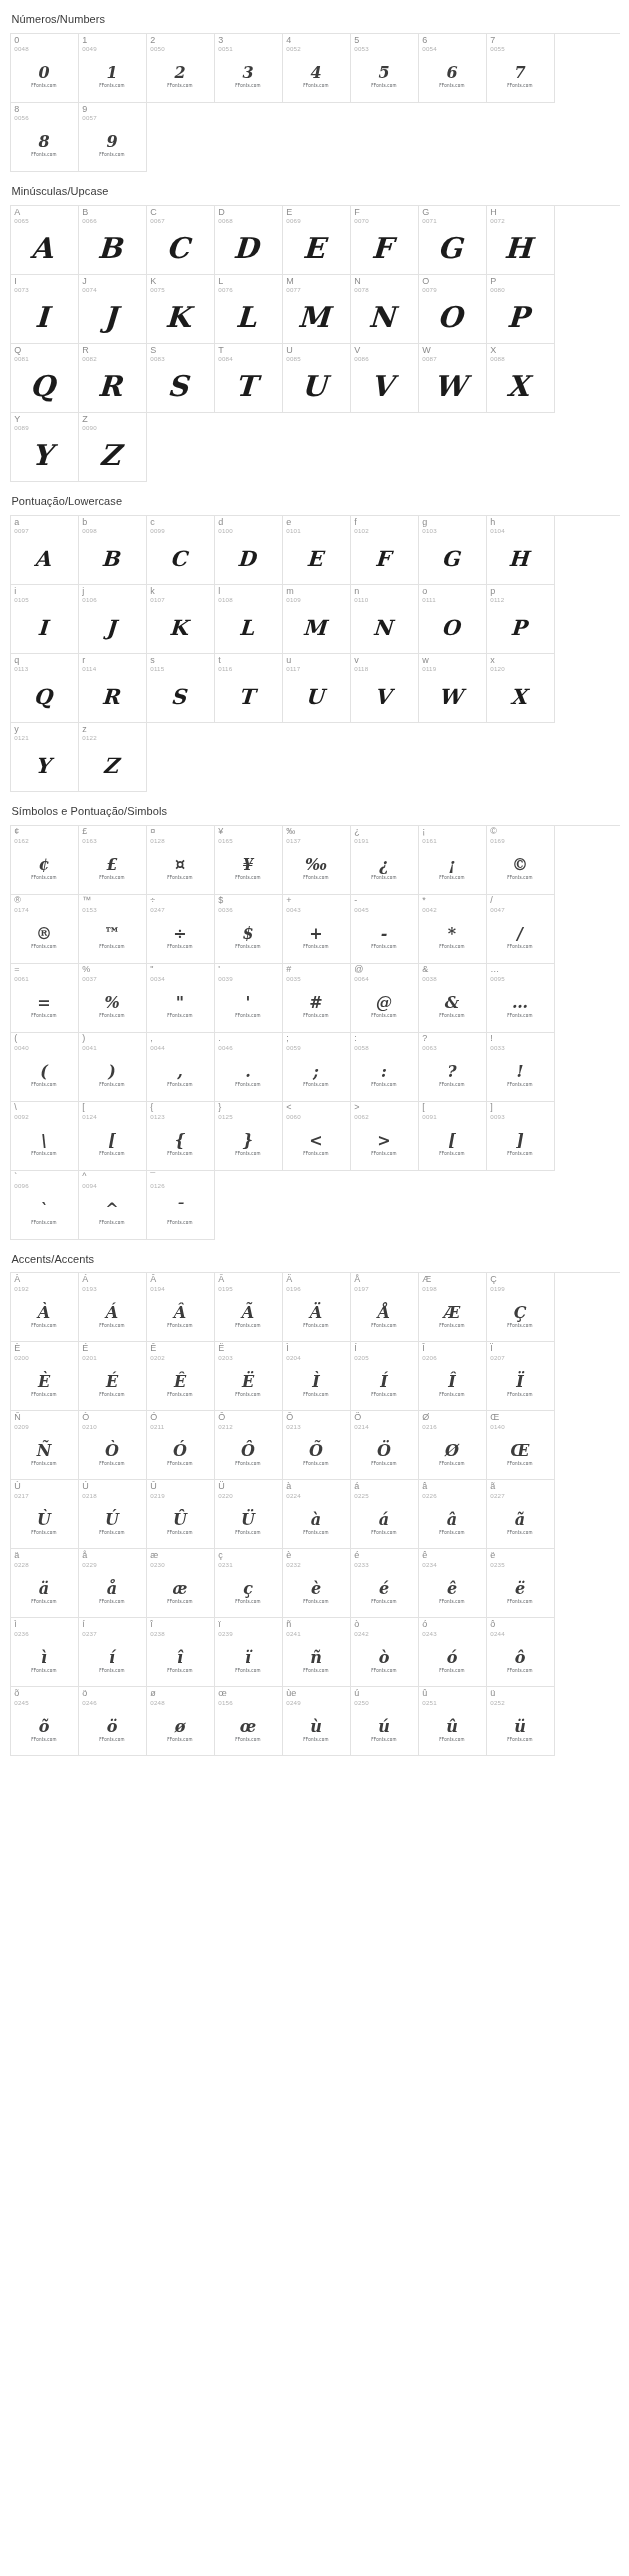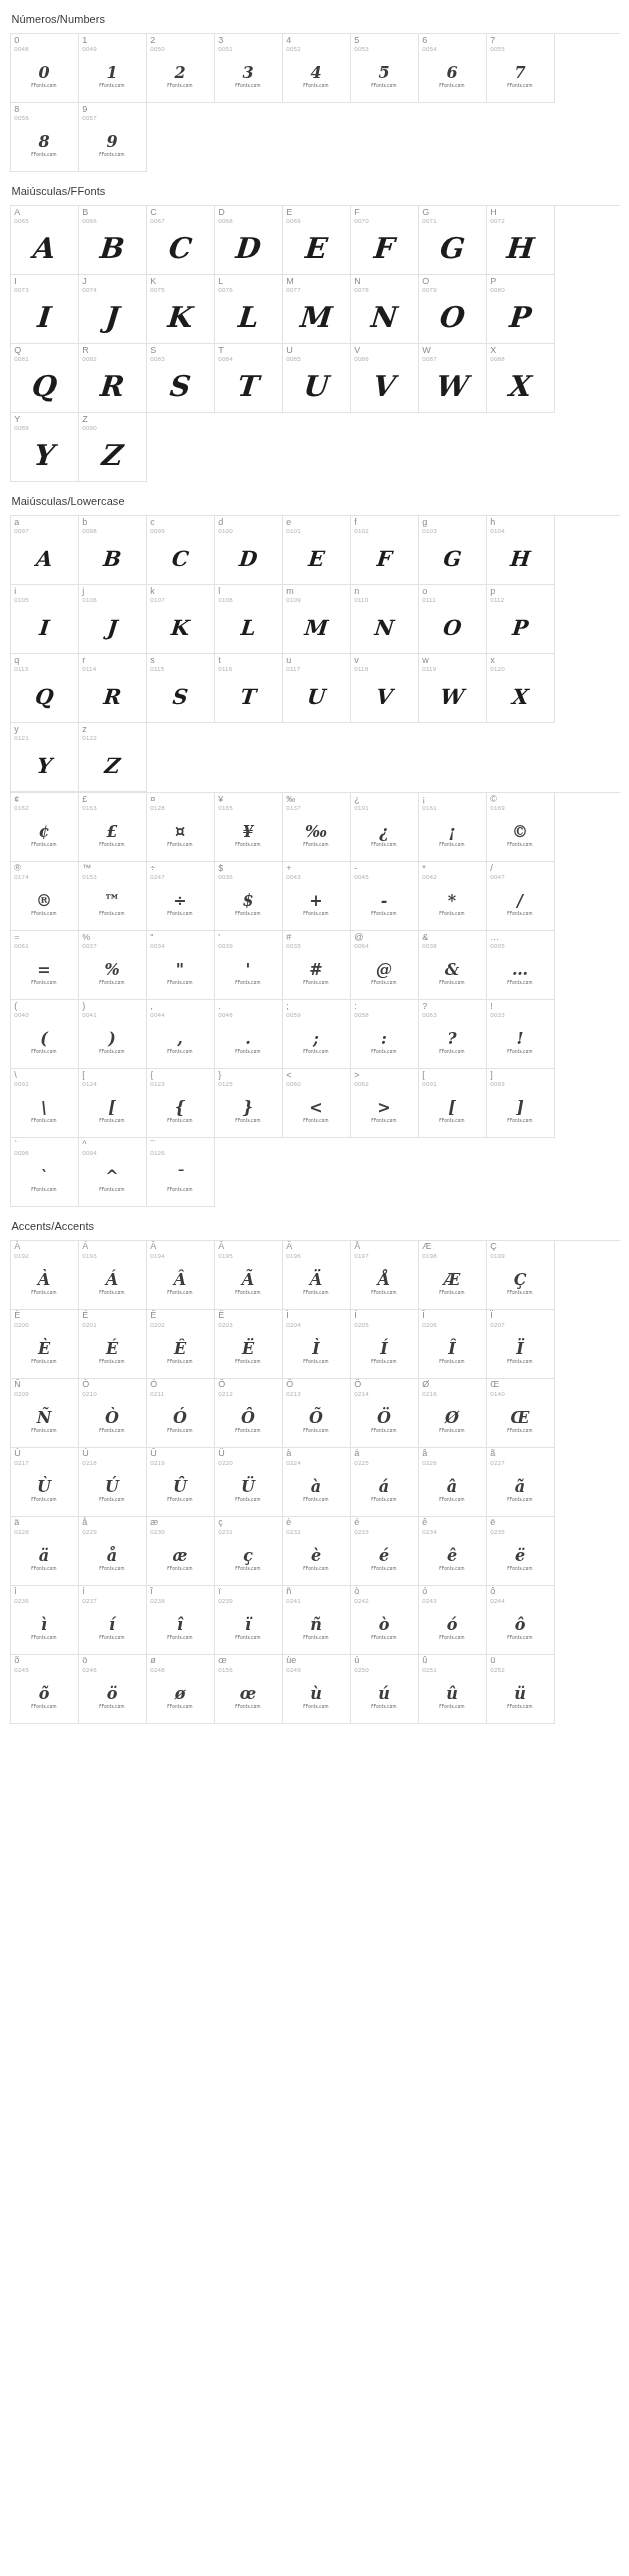--- a/index.html
+++ b/index.html
@@ -188,21 +188,21 @@
         </div>
         <div class="cell">
           <div class="char">9</div>
           <div class="code">0057</div>
           <div class="wm">
             <div class="mark">9</div>
             <div class="wmtext">FFonts.com</div>
           </div>
         </div>
       </div>
-      <div class="section-title">Maiúsculas/FFonts</div>
+      <div class="section-title">Minúsculas/Upcase</div>
       <div class="grid">
         <div class="cell">
           <div class="char">A</div>
           <div class="code">0065</div>
           <div class="glyph">A</div>
         </div>
         <div class="cell">
           <div class="char">B</div>
           <div class="code">0066</div>
           <div class="glyph">B</div>
@@ -321,21 +321,21 @@
           <div class="char">Y</div>
           <div class="code">0089</div>
           <div class="glyph">Y</div>
         </div>
         <div class="cell">
           <div class="char">Z</div>
           <div class="code">0090</div>
           <div class="glyph">Z</div>
         </div>
       </div>
-      <div class="section-title">Maiúsculas/Lowercase</div>
+      <div class="section-title">Pontuação/Lowercase</div>
       <div class="grid">
         <div class="cell">
           <div class="char">a</div>
           <div class="code">0097</div>
           <div class="glyph small">A</div>
         </div>
         <div class="cell">
           <div class="char">b</div>
           <div class="code">0098</div>
           <div class="glyph small">B</div>
@@ -454,20 +454,21 @@
           <div class="char">y</div>
           <div class="code">0121</div>
           <div class="glyph small">Y</div>
         </div>
         <div class="cell">
           <div class="char">z</div>
           <div class="code">0122</div>
           <div class="glyph small">Z</div>
         </div>
       </div>
+      <div class="section-title">Símbolos e Pontuação/Simbols</div>
       <div class="grid">
         <div class="cell">
           <div class="char">¢</div>
           <div class="code">0162</div>
           <div class="wm">
             <div class="mark">¢</div>
             <div class="wmtext">FFonts.com</div>
           </div>
         </div>
         <div class="cell">

